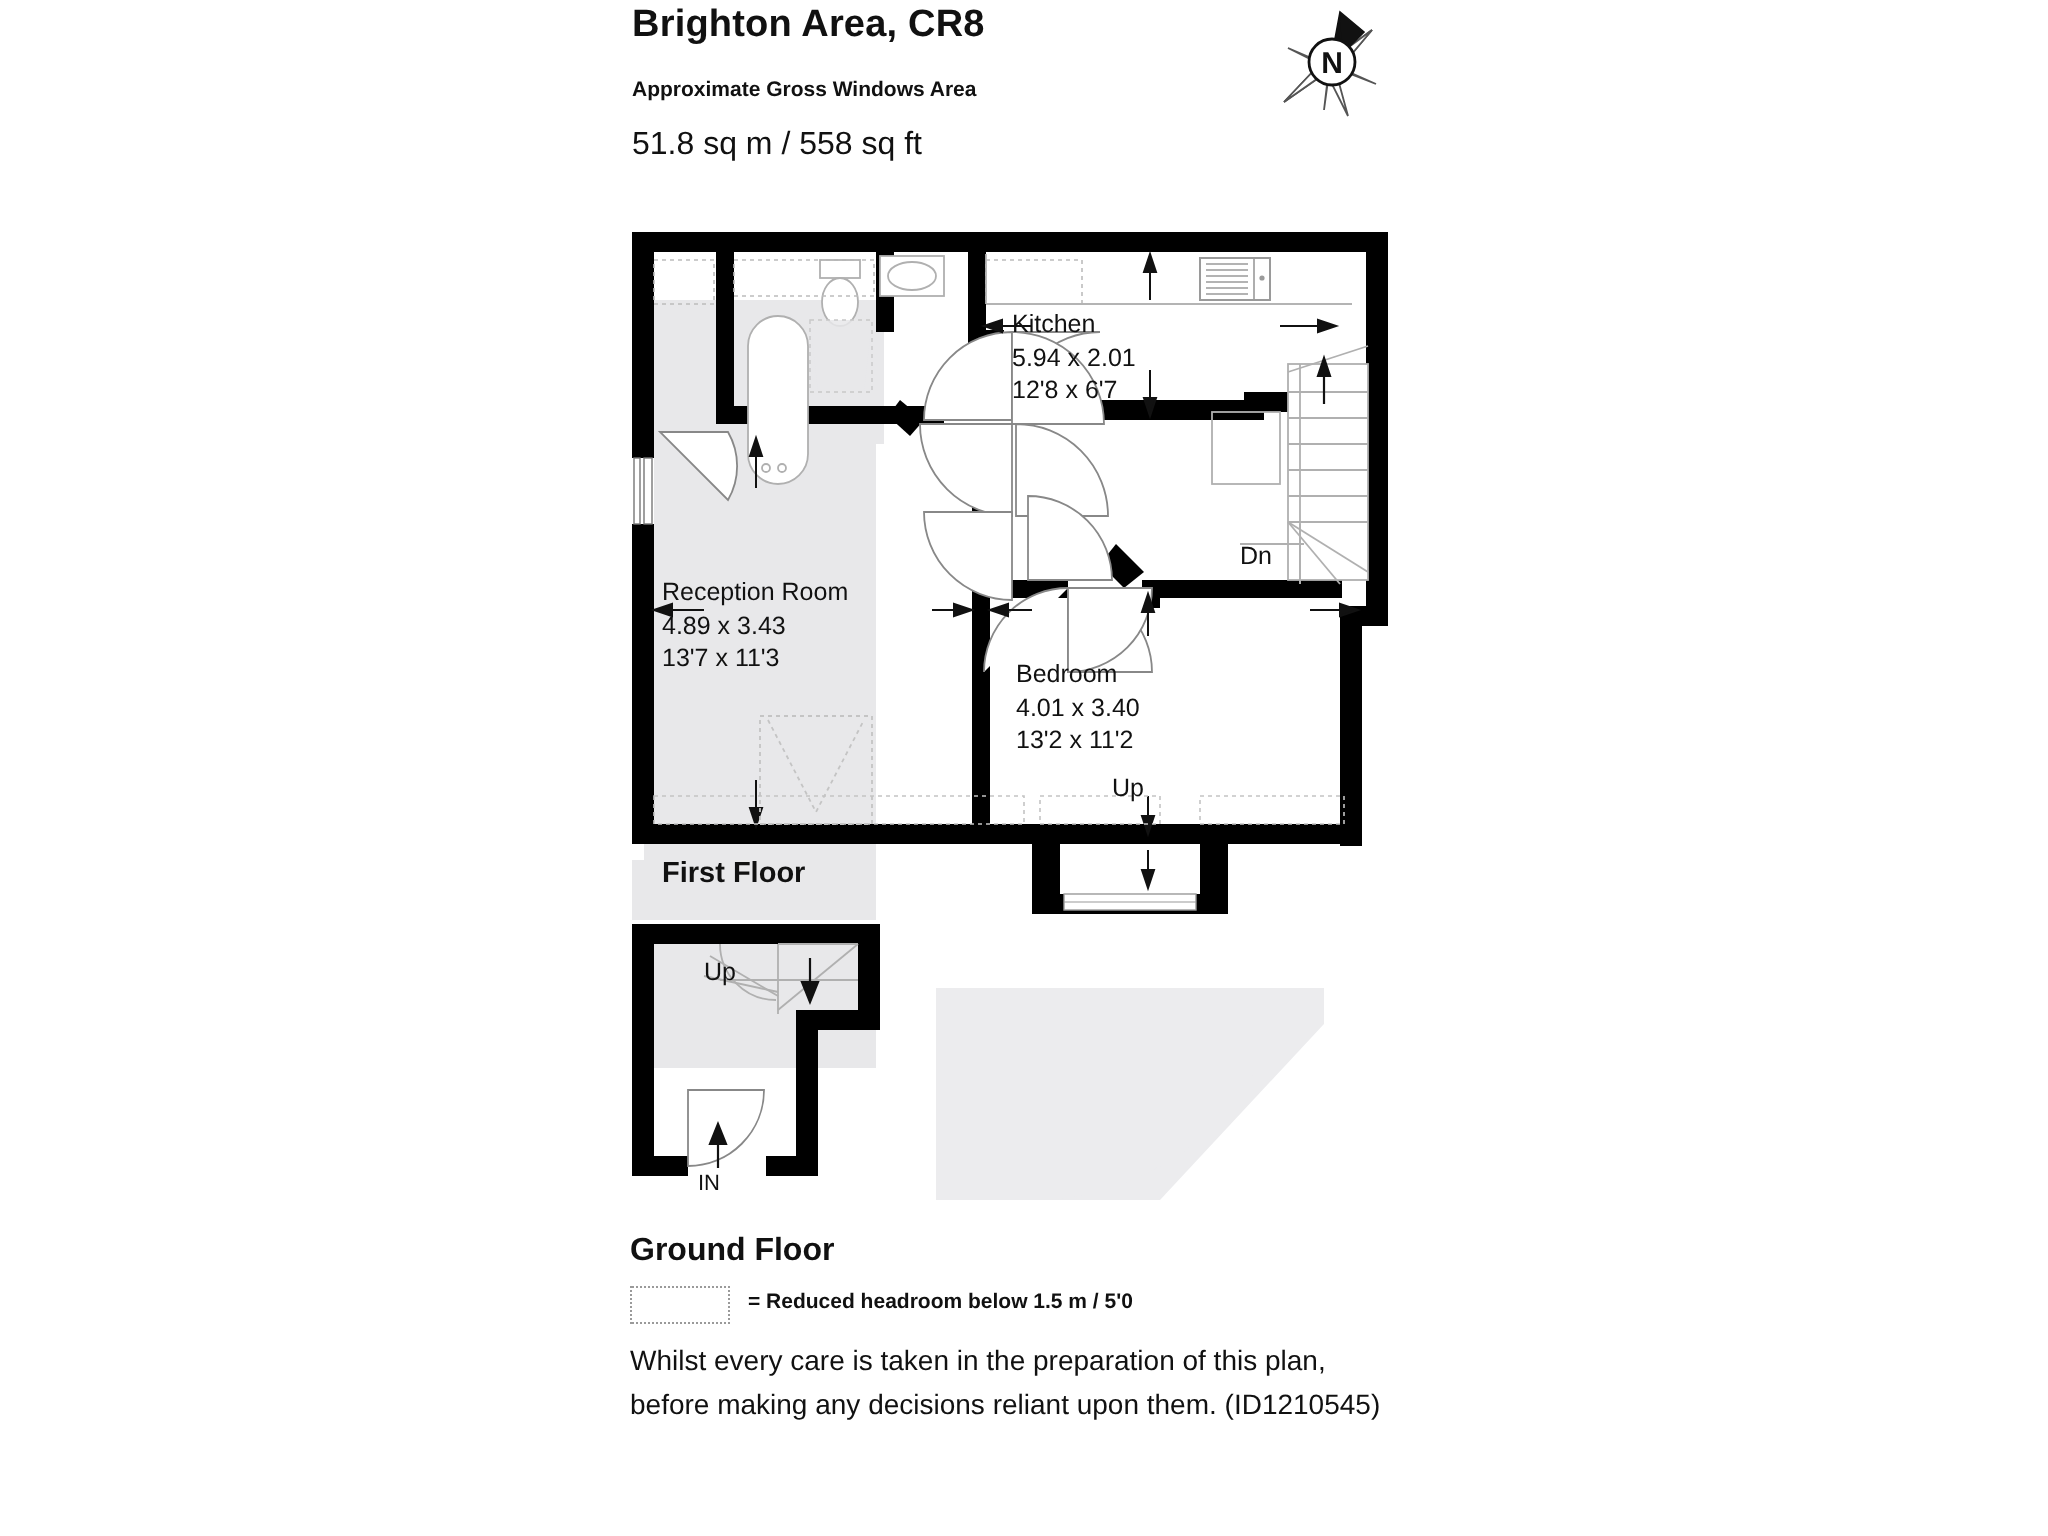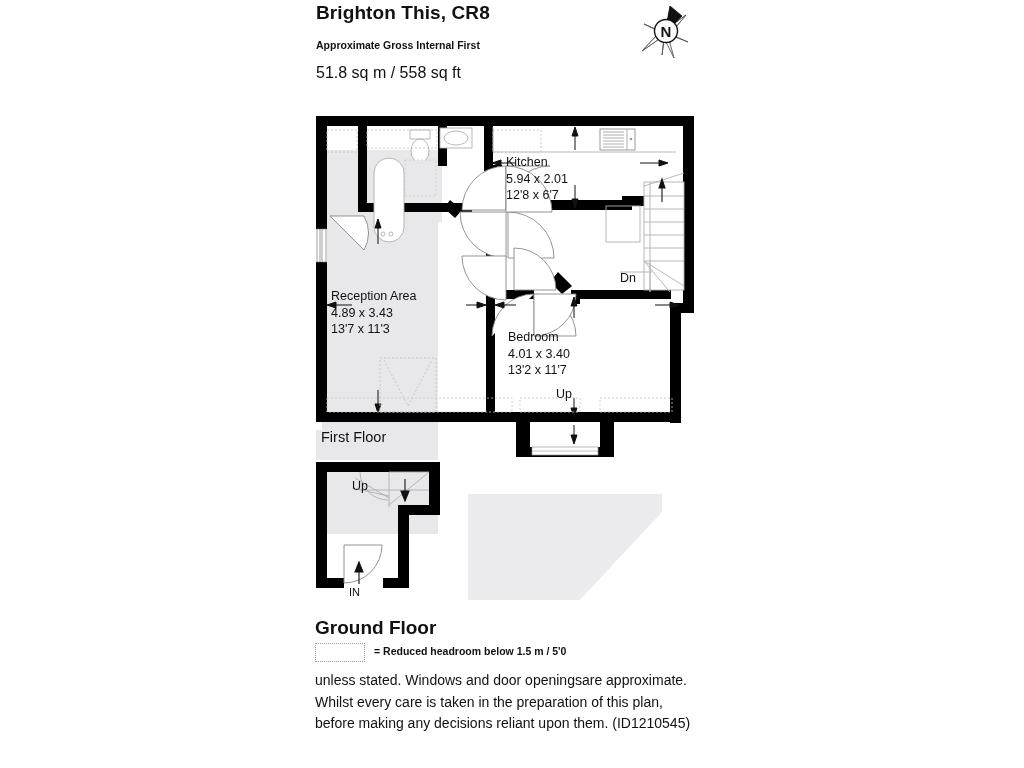--- a/index.html
+++ b/index.html
@@ -26,36 +26,36 @@
   .small-lab{font-size:12.5px;}
 
   #kitchen-label{left:506px;top:154px;width:140px;}
   #reception-label{left:331px;top:288px;width:160px;}
   #bedroom-label{left:508px;top:329px;width:142px;}
   #dn-label{left:620px;top:271px;font-size:12.5px;}
   #up-label-first{left:556px;top:387px;font-size:12.5px;}
   #up-label-ground{left:352px;top:479px;font-size:12.5px;}
   #in-label{left:349px;top:586px;font-size:11px;}
 
-  #first-floor-cap{left:321px;top:429px;font-size:14.5px;font-weight:normal;}
-  #ground-floor-cap{left:315px;top:617px;font-size:19px;font-weight:bold;}
+  #first-floor-cap{left:331px;top:429px;font-size:14.5px;font-weight:bold;}
+  #ground-floor-cap{left:315px;top:617px;font-size:16px;font-weight:bold;}
 
   
   #legend-swatch{left:315px;top:643px;width:48px;height:17px;border:1px dotted #9a9a9a;background:#fff;}
   #legend-text{left:374px;top:645px;font-size:10.5px;font-weight:bold;}
 
   
   #disclaimer{left:315px;top:670px;width:420px;font-size:14px;line-height:21.5px;}
   #disclaimer div{white-space:nowrap;}
 </style>
 </head>
 <body>
 
-<div class="abs" id="title">Brighton This, CR8</div>
-<div class="abs" id="area-line1">Approximate Gross Internal First</div>
+<div class="abs" id="title">Brighton Area, CR8</div>
+<div class="abs" id="area-line1">Approximate Gross Windows Area</div>
 <div class="abs" id="area-line2">51.8 sq m / 558 sq ft</div>
 
 <div class="abs" id="compass">
   <svg width="70" height="62" viewBox="0 0 70 62">
 
     <path d="M35 31 L14 22 L30 30 L12 49 L32 35 Z" fill="#ffffff" stroke="#555" stroke-width="0.9"></path>
     <path d="M35 31 L30 30 L12 49 L32 35 Z" fill="#ffffff" stroke="#555" stroke-width="0.9"></path>
     <path d="M35 31 L58 40 L40 32 L56 13 L37 27 Z" fill="#ffffff" stroke="#555" stroke-width="0.9"></path>
     <path d="M35 31 L40 32 L56 13 L37 27 Z" fill="#ffffff" stroke="#555" stroke-width="0.9"></path>
     <path d="M35 31 L32 53 L34 36 L44 56 L38 34 Z" fill="#ffffff" stroke="#555" stroke-width="0.9"></path>
@@ -310,39 +310,38 @@
   </g>
 </svg>
 
 <div class="abs rlabel" id="kitchen-label">
   <div>Kitchen</div>
   <div>5.94 x 2.01</div>
   <div>12'8 x 6'7</div>
 </div>
 
 <div class="abs rlabel" id="reception-label">
-  <div>Reception Area</div>
+  <div>Reception Room</div>
   <div>4.89 x 3.43</div>
   <div>13'7 x 11'3</div>
 </div>
 
 <div class="abs rlabel" id="bedroom-label">
   <div>Bedroom</div>
   <div>4.01 x 3.40</div>
-  <div>13'2 x 11'7</div>
+  <div>13'2 x 11'2</div>
 </div>
 
 <div class="abs small-lab" id="dn-label">Dn</div>
 <div class="abs small-lab" id="up-label-first">Up</div>
 <div class="abs small-lab" id="up-label-ground">Up</div>
 <div class="abs small-lab" id="in-label">IN</div>
 
 <div class="abs" id="first-floor-cap">First Floor</div>
 <div class="abs" id="ground-floor-cap">Ground Floor</div>
 
 <div class="abs" id="legend-swatch"></div>
 <div class="abs" id="legend-text">= Reduced headroom below 1.5 m / 5'0</div>
 
 <div class="abs" id="disclaimer">
-  <div>unless stated. Windows and door openingsare approximate.</div>
   <div>Whilst every care is taken in the preparation of this plan,</div>
   <div>before making any decisions reliant upon them. (ID1210545)</div>
 </div>
 
 </body></html>

